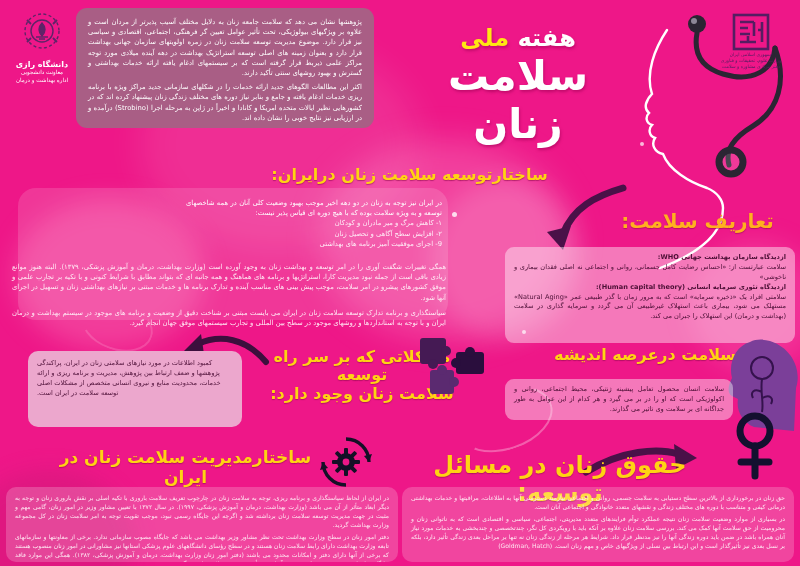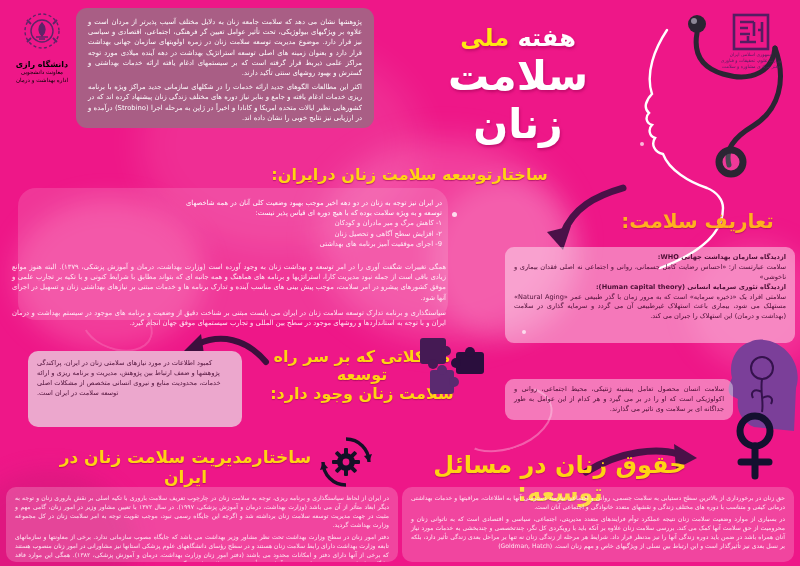--- a/index.html
+++ b/index.html
@@ -31,21 +31,21 @@
     background:#a95e85; border-radius:11px; font-size:6.8px; line-height:1.5;
     color:#fff; overflow:hidden;
   }
   #intro-box p{margin:0 0 4px 0;}
   #main-title{left:398px; top:24px; width:240px; text-align:center; direction:rtl;}
   #main-title .l1{font-size:24px; font-weight:bold; color:#fff;
     text-shadow:1px 2px 3px rgba(160,0,85,.55);}
   #main-title .l1 .yellow{color:#ffe713;}
   #main-title .l2{font-size:41px; font-weight:bold; color:#fff; margin-top:0px;
     text-shadow:1px 2px 3px rgba(160,0,85,.55);}
-  #logo-left{left:8px; top:8px; width:68px; text-align:center; color:#000000;}
+  #logo-left{left:8px; top:8px; width:68px; text-align:center; color:#ffffff;}
   #logo-left .uni{font-size:8px; font-weight:bold; margin-top:2px;}
   #logo-left .cap{font-size:5.6px; line-height:1.4;}
   #logo-right{left:706px; top:12px; width:90px; text-align:center; color:#551d62;}
   #logo-right .cap{font-size:4.6px; line-height:1.35; direction:rtl;}
   #structure-panel{left:18px; top:188px; width:430px; height:132px;
     background:rgba(255,255,255,.14); border-radius:18px;}
   #structure-title{left:237px; top:166px; width:345px; font-size:16px;text-align:center;}
   #structure-upper{left:186px; top:198px; width:256px; font-size:6.8px; line-height:1.5; color:#fff;}
   #structure-upper .item{color:#ffeef7;}
   #structure-lower{left:12px; top:262px; width:434px; font-size:6.8px; line-height:1.5; color:#ffeaf4;}
@@ -162,20 +162,21 @@
     <polygon points="14,50 38,44 30,68" fill="#4a1148"></polygon>
   </svg>
   <div id="definitions-title" class="abs sec-title">تعاریف سلامت:</div>
   <div id="definitions-panel" class="abs panel-light">
     <div class="hd">ازدیدگاه سازمان بهداشت جهانی WHO:</div>
     <div>سلامت عبارتست از: «احساس رضایت کامل جسمانی، روانی و اجتماعی نه اصلی فقدان بیماری و ناخوشی»</div>
     <div class="hd">ازدیدگاه تئوری سرمایه انسانی (Human capital theory):</div>
     <div>سلامتی افراد یک «ذخیره سرمایه» است که به مرور زمان با گذر طبیعی عمر «Natural Aging» مستهلک می شود، بیماری باعث استهلاک غیرطبیعی آن می گردد و سرمایه گذاری در سلامت (بهداشت و درمان) این استهلاک را جبران می کند.</div>
   </div>
 
+  <div id="thought-title" class="abs sec-title">سلامت درعرصه اندیشه</div>
   <svg class="abs" style="left:722px;top:336px;" width="78" height="95" viewBox="0 0 78 95">
     <path d="M28,6 C14,10 6,26 10,42 C6,50 5,57 10,60 L16,63 C14,74 20,86 32,91 L72,95 L74,52
              C80,34 70,12 48,5 C41,3 34,3 28,6 Z" fill="#7b3f99"></path>
     <g stroke="#35124d" fill="none" stroke-width="2">
       <circle cx="40" cy="32" r="11"></circle>
       <path d="M40,43 C38,56 42,66 40,76 M40,56 C32,52 28,56 31,62 M40,62 C48,58 52,62 49,68"></path>
     </g>
   </svg>
   <div id="thought-panel" class="abs panel-light">سلامت انسان محصول تعامل پیشینه ژنتیکی، محیط اجتماعی، روانی و اکولوژیکی است که او را در بر می گیرد و هر کدام از این عوامل به طور جداگانه ای بر سلامت وی تاثیر می گذارند.</div>
 

